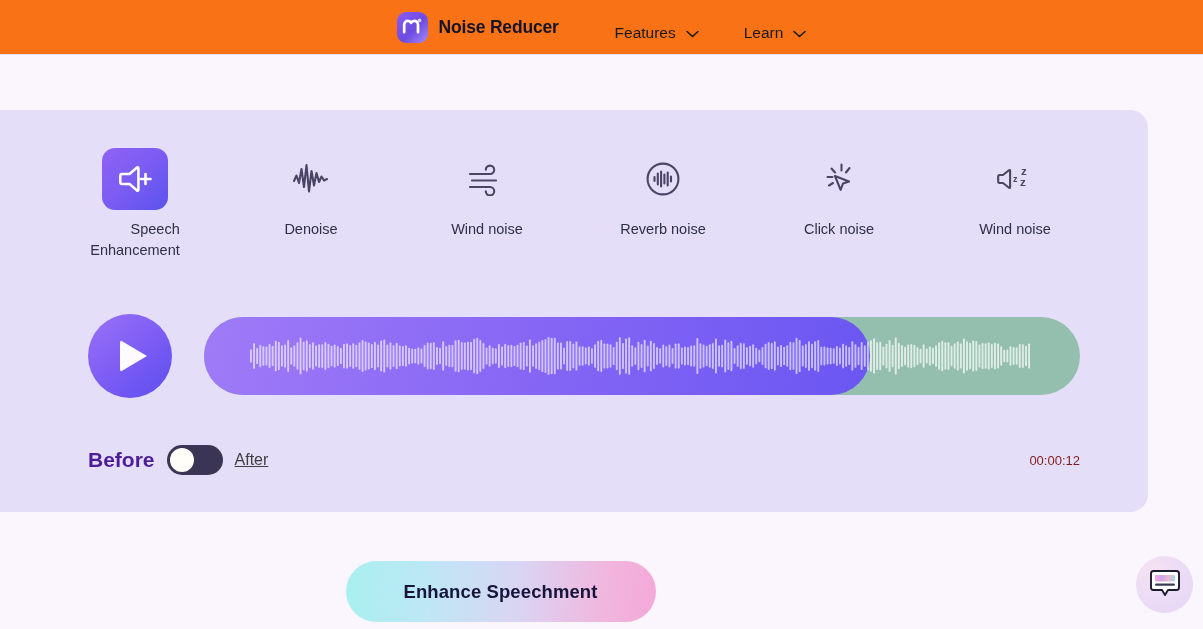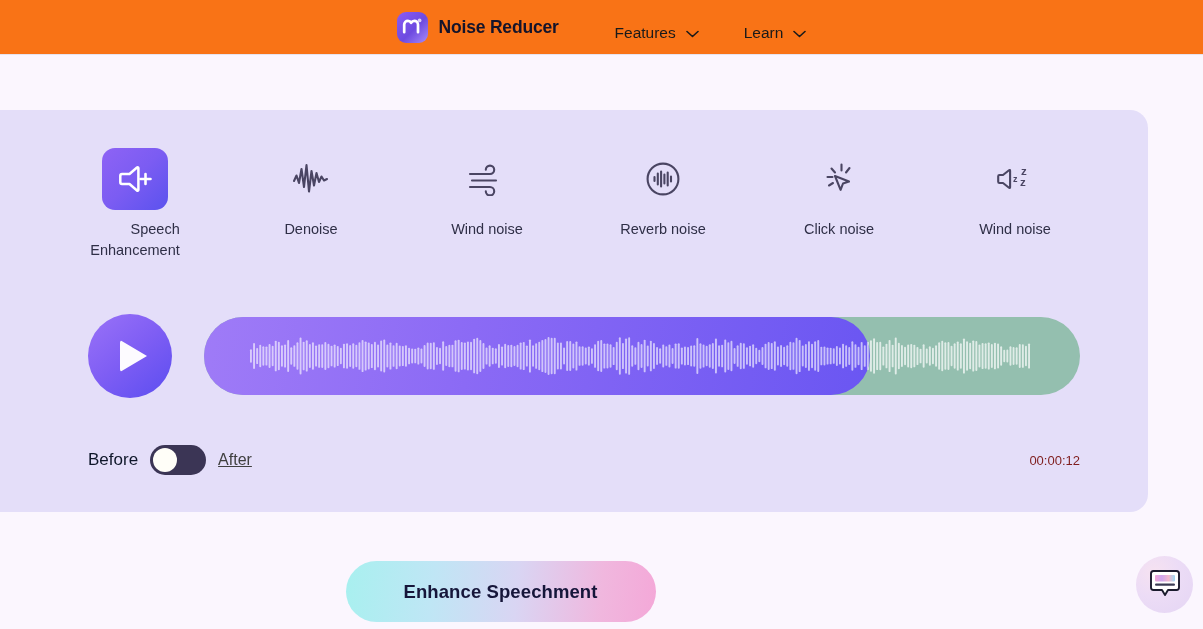--- a/index.html
+++ b/index.html
@@ -127,21 +127,21 @@
   }
   .bars { position: absolute; top: 0; left: 0; height: 78px; }
   .bars svg { display: block; }
 
   
   .toggle-row {
     position: absolute; left: 88px; top: 330px;
     width: 992px; height: 40px;
     display: flex; align-items: center;
   }
-  .lbl-before { font-size: 17px; font-weight: normal; color: #0f172a; }
+  .lbl-before { font-size: 21px; font-weight: bold; color: #4c1d95; }
   .switch {
     margin: 0 12px; width: 56px; height: 30px; border-radius: 15px;
     background: #3b3555; position: relative; cursor: pointer; flex: none;
   }
   .knob {
     position: absolute; left: 3px; top: 3px;
     width: 24px; height: 24px; border-radius: 50%;
     background: #fffef8;
   }
   .lbl-after { font-size: 16px; color: #404040; text-decoration: underline; }

